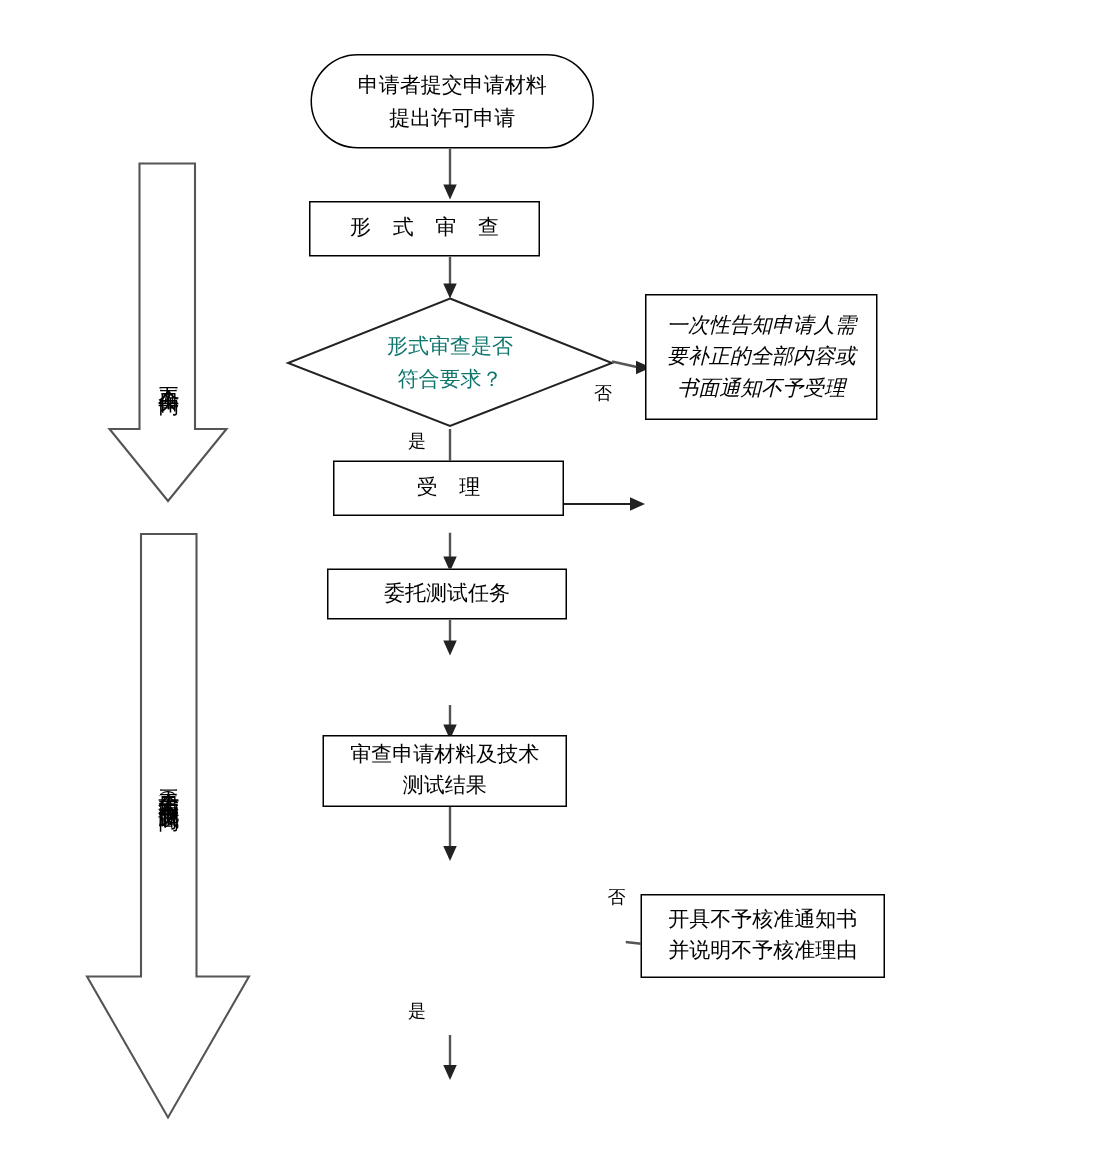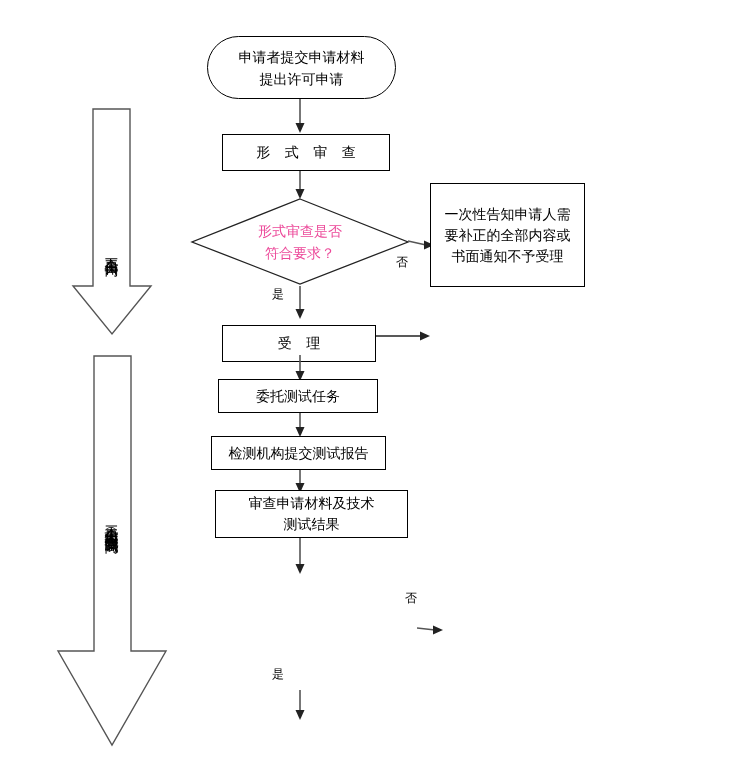--- a/index.html
+++ b/index.html
@@ -56,21 +56,21 @@
     left: 0;
     top: 0;
     width: 100%;
     height: 100%;
     display: flex;
     align-items: center;
     justify-content: center;
     text-align: center;
     font-size: 14px;
     line-height: 22px;
-    color: #ec4899;
+    color: #0f766e;
     pointer-events: none;
   }
   .edge-label {
     position: absolute;
     font-size: 12px;
     color: #000000;
     line-height: 12px;
   }
   .conn {
     position: absolute;
@@ -117,21 +117,21 @@
   <div class="node terminator" style="left: 207px; top: 36px; width: 189px; height: 63px; white-space: pre-line;">申请者提交申请材料
 提出许可申请</div>
 
   <div class="conn" style="left:290px; top:99px; width:20px; height:36px;">
     <svg width="20" height="36" viewBox="0 0 20 36">
       <line x1="10" y1="0" x2="10" y2="26" stroke="#555555" stroke-width="1.6"></line>
       <polygon points="10,34 5.5,24 14.5,24" fill="#222222"></polygon>
     </svg>
   </div>
 
-  <div class="node rect spaced" style="left: 222px; top: 134px; width: 168px; height: 37px; white-space: pre-line;">形 式 审 查</div>
+  <div class="node rect spaced" style="left: 206px; top: 134px; width: 154px; height: 37px; white-space: pre-line;">形 式 审 查</div>
 
   <div class="conn" style="left:290px; top:171px; width:20px; height:30px;">
     <svg width="20" height="30" viewBox="0 0 20 30">
       <line x1="10" y1="0" x2="10" y2="20" stroke="#555555" stroke-width="1.6"></line>
       <polygon points="10,28 5.5,18 14.5,18" fill="#222222"></polygon>
     </svg>
   </div>
 
   <div class="diamond-wrap" style="left:190px; top:198px; width:220px; height:88px;">
     <svg width="220" height="88" viewBox="0 0 220 88">
@@ -142,33 +142,33 @@
   </div>
 
   <div class="conn" style="left:408px; top:236px; width:28px; height:18px;">
     <svg width="28" height="18" viewBox="0 0 28 18">
       <line x1="0" y1="5" x2="18" y2="9" stroke="#555555" stroke-width="1.6"></line>
       <polygon points="26,9 16,4.5 16,13.5" fill="#222222"></polygon>
     </svg>
   </div>
   <div class="edge-label" style="left:396px; top:256px;">否</div>
 
-  <div class="node rect" style="left: 430px; top: 183px; width: 155px; height: 104px; white-space: pre-line;">一次性告知申请人需
+  <div class="node rect" style="left: 430px; top: 196px; width: 155px; height: 84px; white-space: pre-line; font-style: italic;">一次性告知申请人需
 要补正的全部内容或
 书面通知不予受理</div>
 
   <div class="conn" style="left:290px; top:286px; width:20px; height:35px;">
     <svg width="20" height="35" viewBox="0 0 20 35">
       <line x1="10" y1="0" x2="10" y2="25" stroke="#555555" stroke-width="1.6"></line>
       <polygon points="10,33 5.5,23 14.5,23" fill="#222222"></polygon>
     </svg>
   </div>
   <div class="edge-label" style="left:272px; top:288px;">是</div>
 
-  <div class="node rect spaced" style="left: 222px; top: 325px; width: 154px; height: 37px; white-space: pre-line;">受  理</div>
+  <div class="node rect spaced" style="left: 222px; top: 307px; width: 154px; height: 37px; white-space: pre-line;">受  理</div>
 
   <div class="conn" style="left:376px; top:328px; width:56px; height:16px;">
     <svg width="56" height="16" viewBox="0 0 56 16">
       <line x1="0" y1="8" x2="46" y2="8" stroke="#222222" stroke-width="1.4"></line>
       <polygon points="54,8 44,3.5 44,12.5" fill="#222222"></polygon>
     </svg>
   </div>
 
 
   <div class="conn" style="left:290px; top:355px; width:20px; height:28px;">
@@ -180,48 +180,49 @@
 
   <div class="node rect" style="left: 218px; top: 379px; width: 160px; height: 34px; white-space: pre-line;">委托测试任务</div>
 
   <div class="conn" style="left:290px; top:413px; width:20px; height:26px;">
     <svg width="20" height="26" viewBox="0 0 20 26">
       <line x1="10" y1="0" x2="10" y2="16" stroke="#555555" stroke-width="1.6"></line>
       <polygon points="10,24 5.5,14 14.5,14" fill="#222222"></polygon>
     </svg>
   </div>
 
-  <div class="node rect" style="left: 211px; top: 436px; width: 175px; height: 34px; white-space: pre-line;">检测机构提交测试报告</div>
 
   <div class="conn" style="left:290px; top:470px; width:20px; height:25px;">
     <svg width="20" height="25" viewBox="0 0 20 25">
       <line x1="10" y1="0" x2="10" y2="15" stroke="#555555" stroke-width="1.6"></line>
       <polygon points="10,23 5.5,13 14.5,13" fill="#222222"></polygon>
     </svg>
   </div>
 
-  <div class="node rect" style="left: 215px; top: 490px; width: 193px; height: 48px; white-space: pre-line;">审查申请材料及技术
+  <div class="node rect" style="left: 215px; top: 490px; width: 163px; height: 48px; white-space: pre-line;">审查申请材料及技术
 测试结果</div>
 
   <div class="conn" style="left:290px; top:538px; width:20px; height:38px;">
     <svg width="20" height="38" viewBox="0 0 20 38">
       <line x1="10" y1="0" x2="10" y2="28" stroke="#555555" stroke-width="1.6"></line>
       <polygon points="10,36 5.5,26 14.5,26" fill="#222222"></polygon>
     </svg>
   </div>
 
 
   <div class="conn" style="left:417px; top:621px; width:28px; height:18px;">
     <svg width="28" height="18" viewBox="0 0 28 18">
       <line x1="0" y1="7" x2="18" y2="9" stroke="#555555" stroke-width="1.6"></line>
       <polygon points="26,9 16,4.5 16,13.5" fill="#222222"></polygon>
     </svg>
   </div>
   <div class="edge-label" style="left:405px; top:592px;">否</div>
 
+  <div class="node rect" style="left: 427px; top: 596px; width: 163px; height: 56px; white-space: pre-line;">开具不予核准通知书
+并说明不予核准理由</div>
 
   <div class="conn" style="left:290px; top:690px; width:20px; height:32px;">
     <svg width="20" height="32" viewBox="0 0 20 32">
       <line x1="10" y1="0" x2="10" y2="22" stroke="#555555" stroke-width="1.6"></line>
       <polygon points="10,30 5.5,20 14.5,20" fill="#222222"></polygon>
     </svg>
   </div>
   <div class="edge-label" style="left:272px; top:668px;">是</div>
 
 

